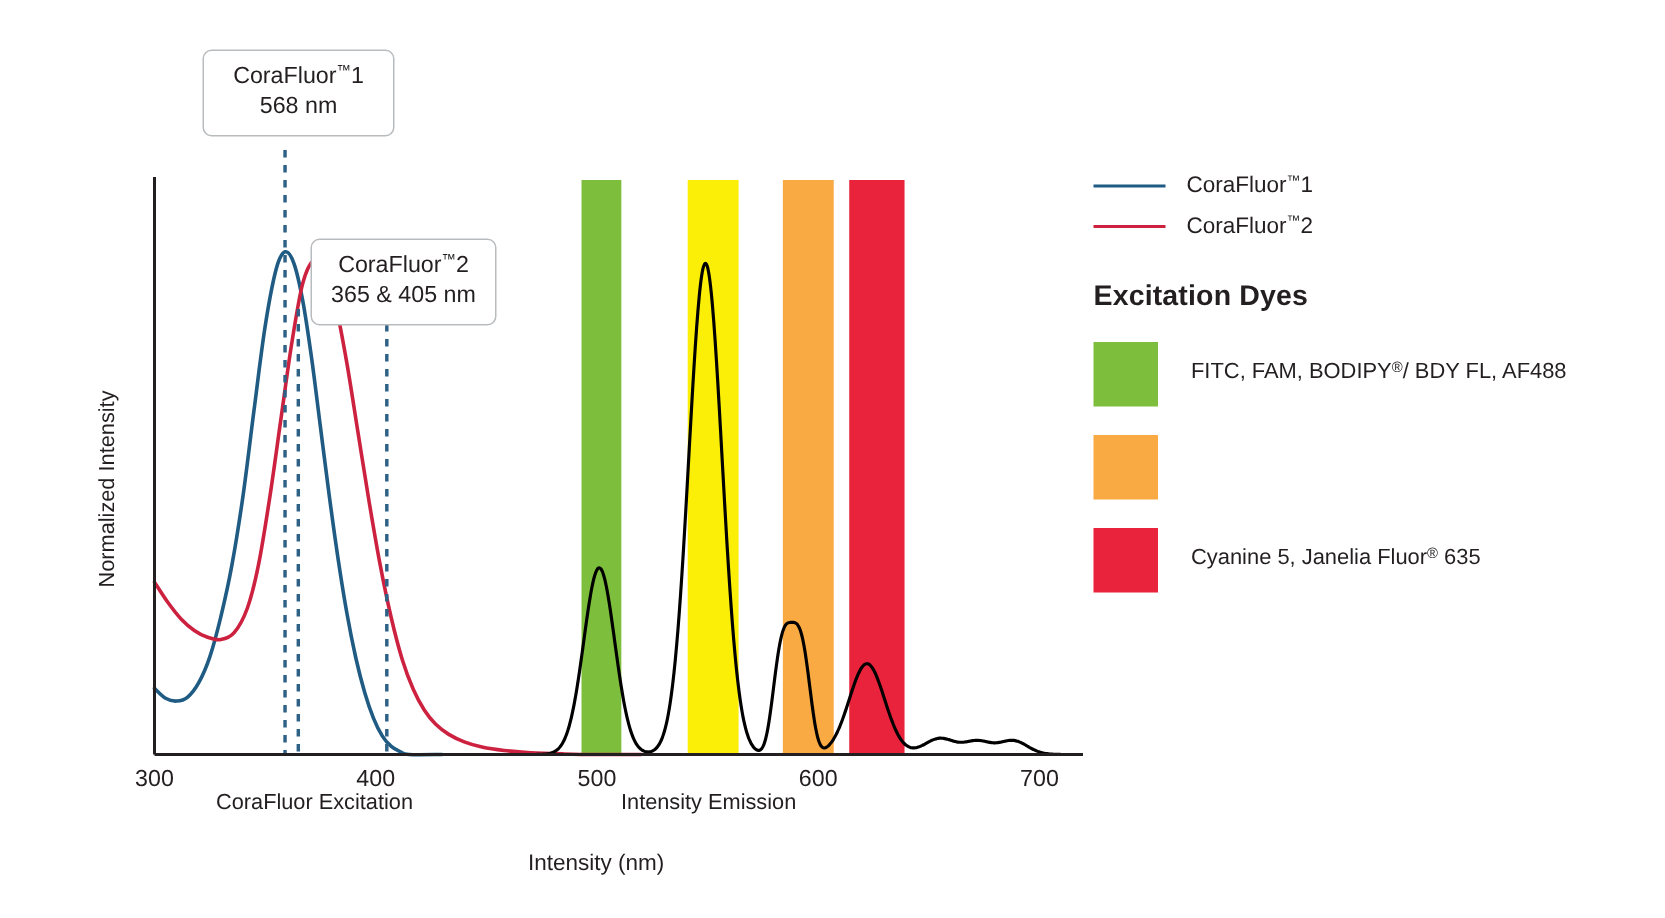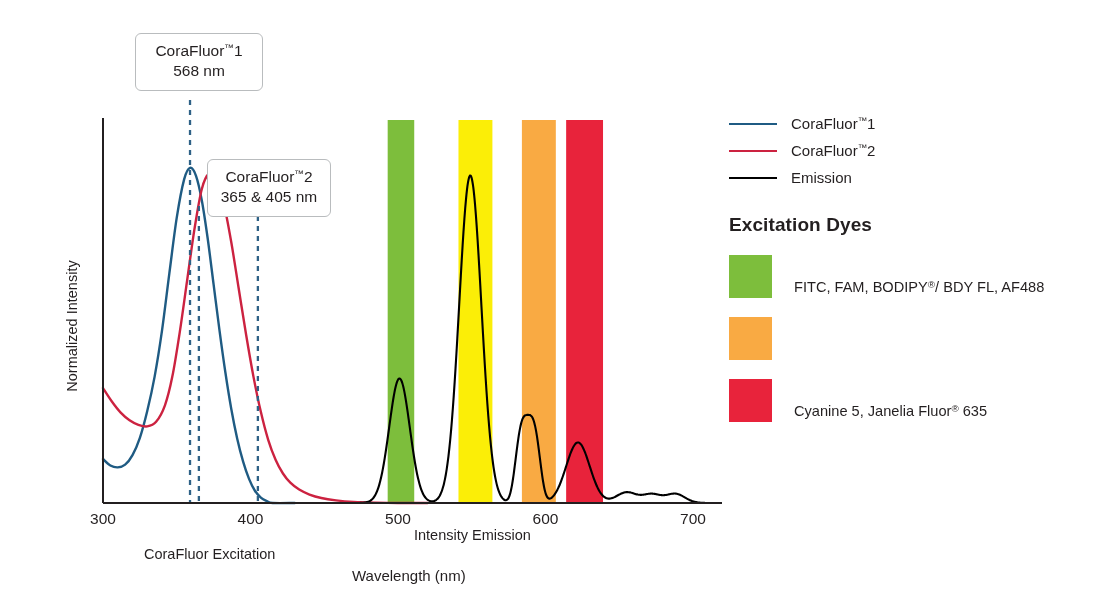--- a/index.html
+++ b/index.html
@@ -45,21 +45,21 @@
     color: #231f20;
     white-space: nowrap;
   }
   #ylabel {
     left: -23px; top: 318px;
     width: 190px;
     text-align: center;
     transform: rotate(-90deg);
     transform-origin: 50% 50%;
   }
-  #sublabel-exc { left: 144px; top: 527px; margin-top: 19px; }
+  #sublabel-exc { left: 144px; top: 527px; }
   #sublabel-emi { left: 414px; top: 527px; }
   #xlabel      { left: 352px; top: 567px; font-size: 15px; }
 
   
   #legend {
     position: absolute;
     left: 729px; top: 110px;
     width: 375px;
   }
   .line-legend-row {
@@ -78,21 +78,21 @@
   }
 
   #dyes-title {
     margin-top: 23px;
     font-size: 19px;
     font-weight: bold;
     color: #231f20;
     letter-spacing: 0.1px;
   }
   .dye-row {
-    display: flex; align-items: flex-end;
+    display: flex; align-items: flex-start;
     margin-top: 19px;
   }
   .dye-swatch {
     width: 43px; height: 43px;
     flex: none;
     margin-right: 22px;
   }
   .dye-label {
     font-size: 14.6px;
     color: #231f20;
@@ -134,35 +134,31 @@
   </div>
 
   <div class="callout" id="callout-2">
     <span class="l1"><span>CoraFluor</span><span class="sup">™</span><span>2</span></span>
     <span class="l2">365 &amp; 405 nm</span>
   </div>
 
   <div class="axis-text" id="ylabel">Normalized Intensity</div>
   <div class="axis-text" id="sublabel-exc">CoraFluor Excitation</div>
   <div class="axis-text" id="sublabel-emi">Intensity Emission</div>
-  <div class="axis-text" id="xlabel">Wavelength (nm)</div>
+  <div class="axis-text" id="xlabel">Intensity (nm)</div>
 
   <div id="legend">
     <div id="line-legend">
         <div class="line-legend-row">
           <span class="line-swatch" style="border-top-color: rgb(31, 91, 131);"></span>
           <span class="lbl"><span>CoraFluor</span><span class="sup">™</span><span>1</span></span>
         </div>
         <div class="line-legend-row">
           <span class="line-swatch" style="border-top-color: rgb(204, 34, 64);"></span>
           <span class="lbl"><span>CoraFluor</span><span class="sup">™</span><span>2</span></span>
-        </div>
-        <div class="line-legend-row">
-          <span class="line-swatch" style="border-top-color: rgb(0, 0, 0);"></span>
-          <span class="lbl"><span>Emission</span></span>
         </div>
       </div>
     <div id="dyes-title">Excitation Dyes</div>
     <div id="dye-legend">
         <div class="dye-row">
           <div class="dye-swatch" style="background: rgb(125, 190, 60);"></div>
           <div class="dye-label">FITC, FAM, BODIPY<span class="reg">®</span>/ BDY FL, AF488</div>
         </div>
         <div class="dye-row">
           <div class="dye-swatch" style="background: rgb(249, 170, 67);"></div>

